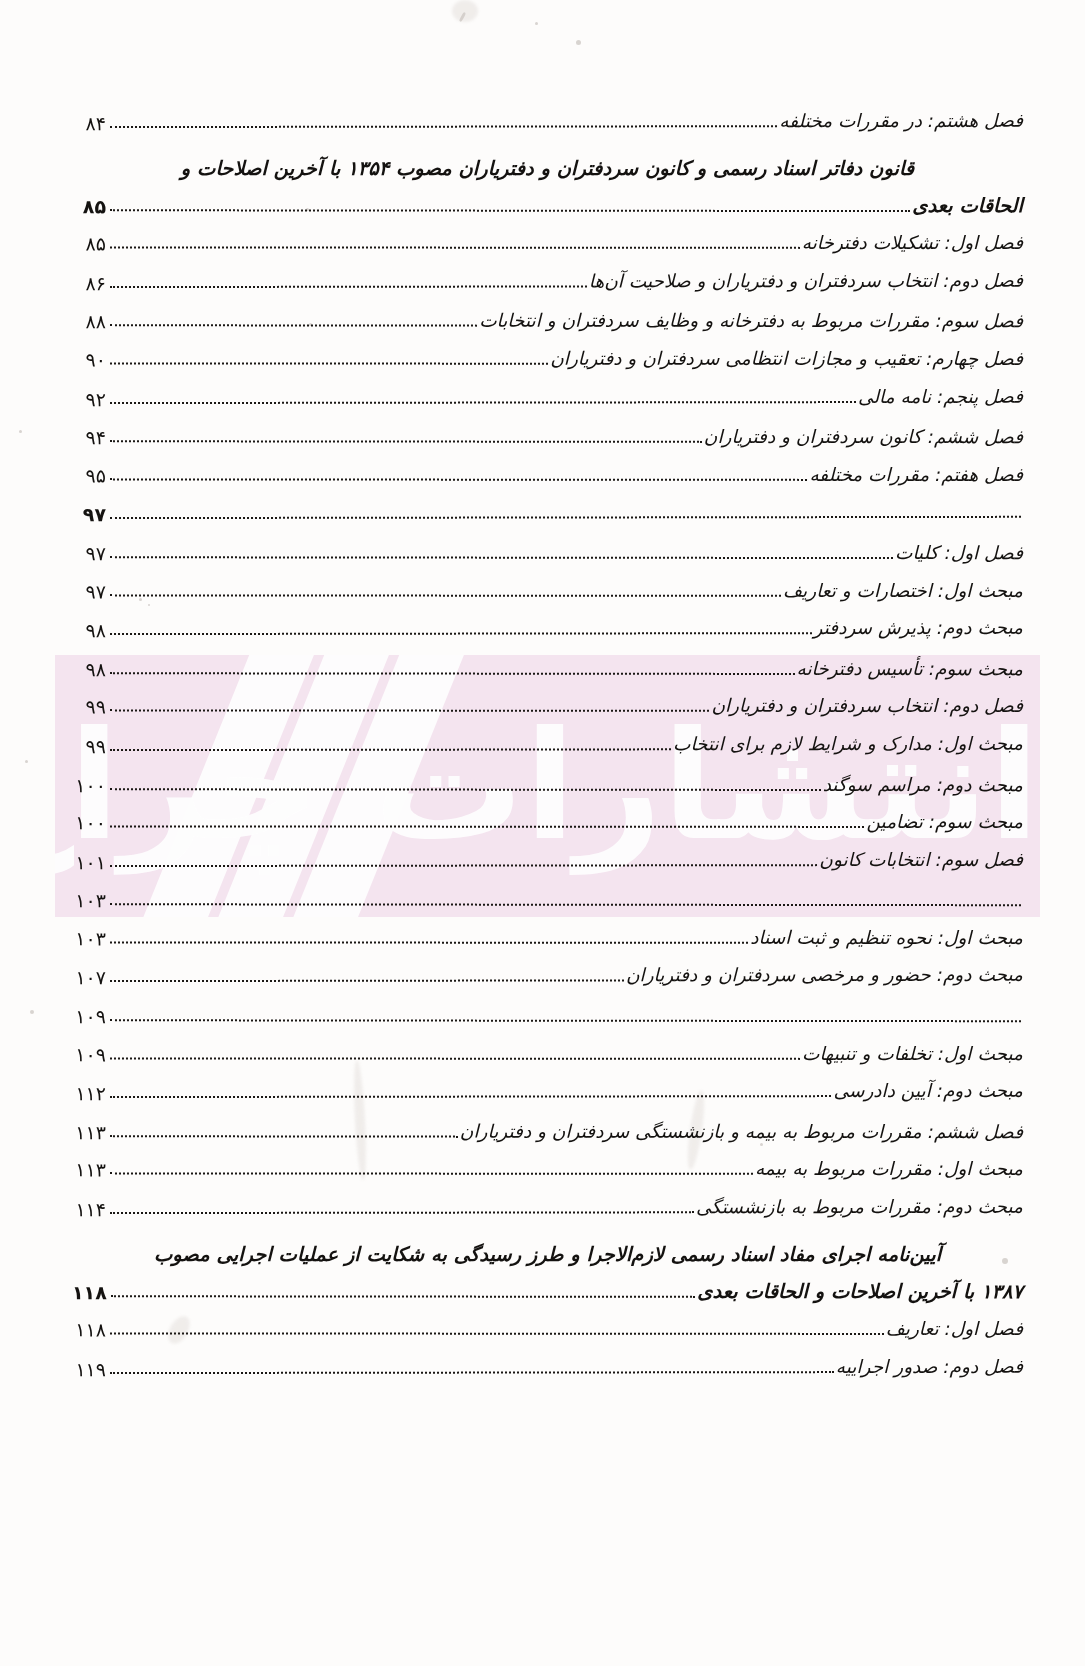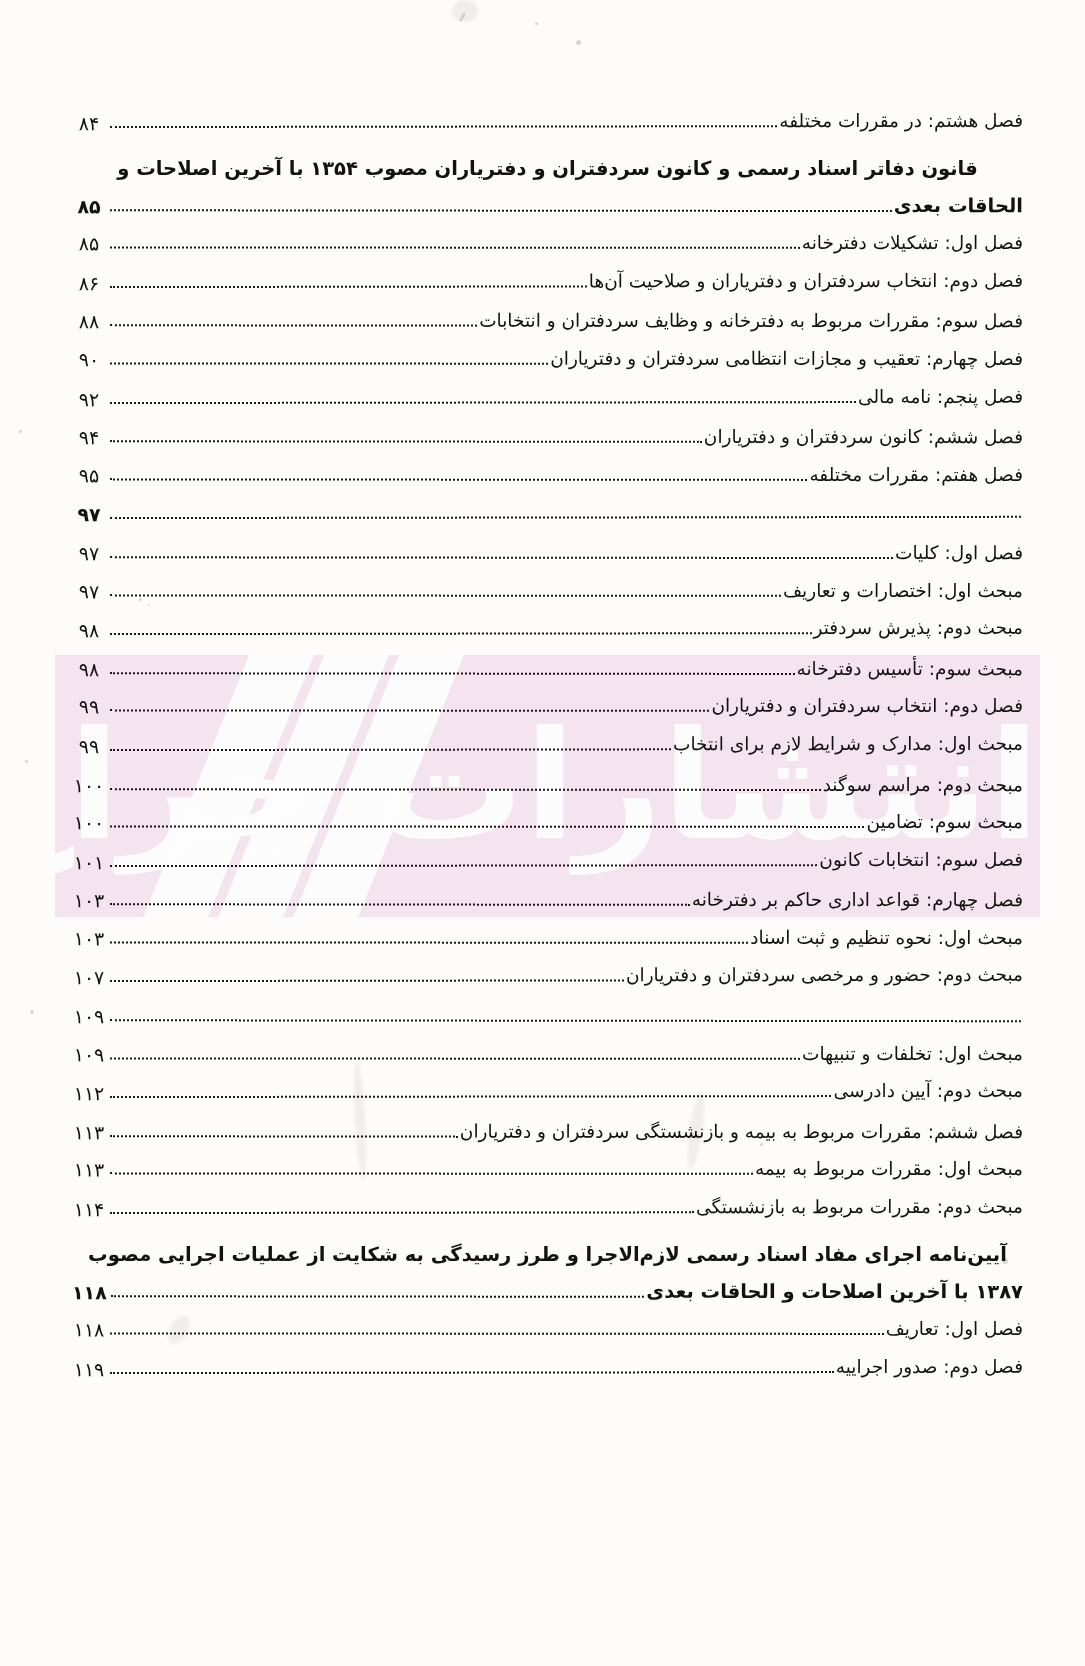--- a/index.html
+++ b/index.html
@@ -89,38 +89,39 @@
     height: 38.6px;
     color: #141210;
   }
 
   .toc-title {
     font-size: 18.5px;
     line-height: 1;
     white-space: nowrap;
     flex: 0 0 auto;
     padding-bottom: 5px;
+    font-style: italic;
   }
 
   .toc-dots {
     flex: 1 1 auto;
     min-width: 6px;
     border-bottom: 2.4px dotted #1a1714;
     margin: 0 2px 9px 4px;
     height: 1px;
   }
 
   .toc-page {
     flex: 0 0 auto;
     font-size: 19px;
     line-height: 1;
     padding-bottom: 4px;
     white-space: nowrap;
     min-width: 34px;
-    text-align: center;
+    text-align: right;
     letter-spacing: 1px;
   }
 
   
   .toc-row.heading .toc-title {
     font-weight: 700;
     font-size: 19.5px;
   }
   .toc-row.heading-firstline {
     justify-content: center;
@@ -281,21 +282,20 @@
       <span class="toc-page">۱۰۰</span>
     </div>
 
     <div class="toc-row j1">
       <span class="toc-title">فصل سوم: انتخابات کانون</span>
       <span class="toc-dots"></span>
       <span class="toc-page">۱۰۱</span>
     </div>
 
     <div class="toc-row j2">
-      <span class="toc-title">فصل چهارم: قواعد اداری حاکم بر دفترخانه</span>
       <span class="toc-dots"></span>
       <span class="toc-page">۱۰۳</span>
     </div>
 
     <div class="toc-row j3">
       <span class="toc-title">مبحث اول: نحوه تنظیم و ثبت اسناد</span>
       <span class="toc-dots"></span>
       <span class="toc-page">۱۰۳</span>
     </div>
 

